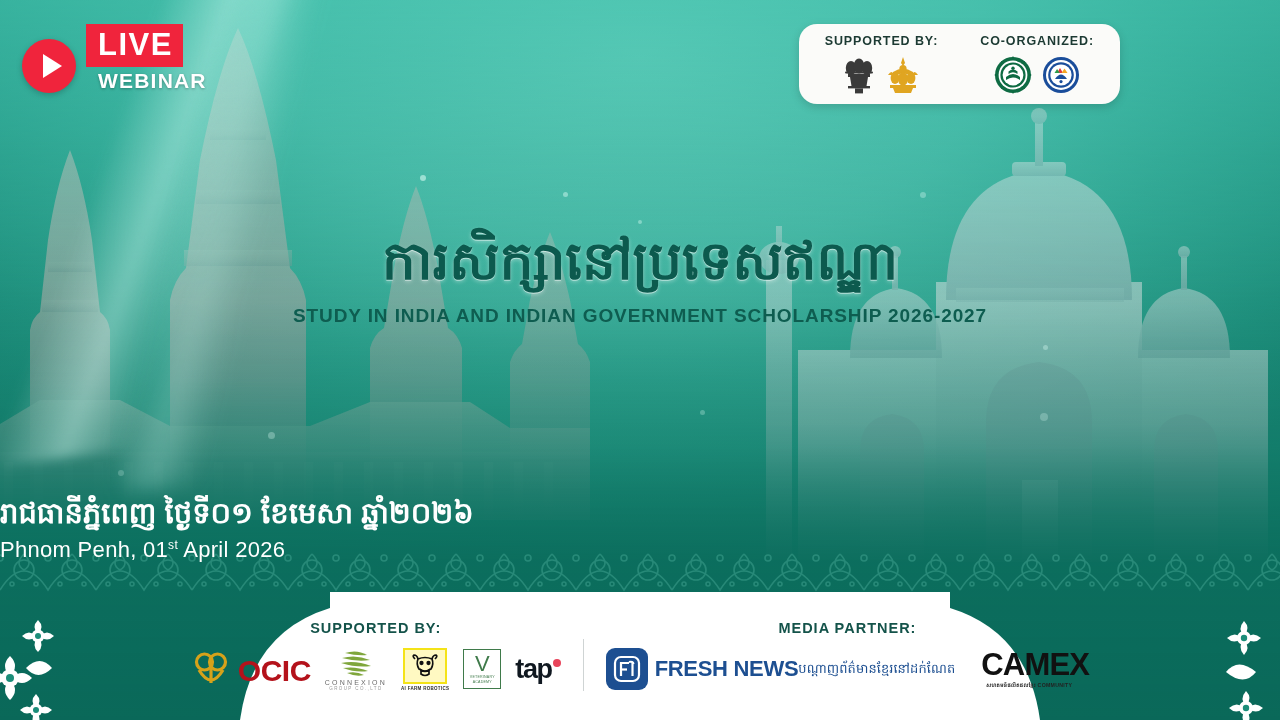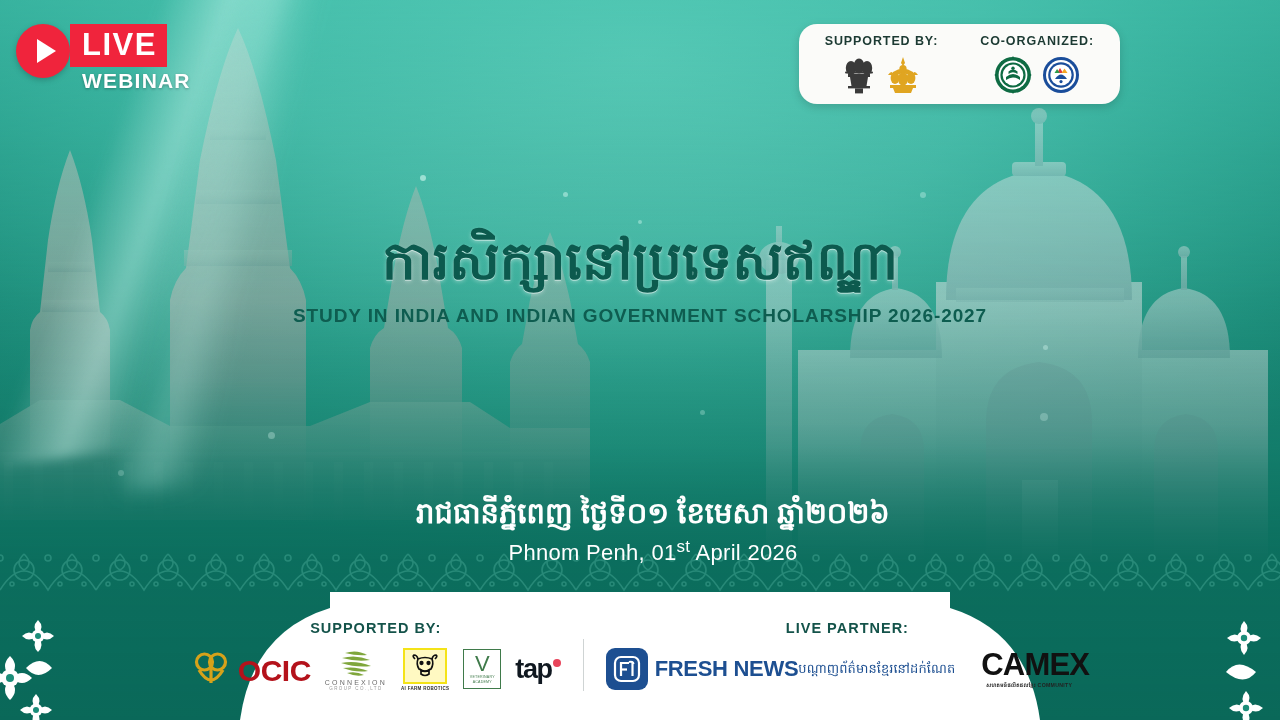--- a/index.html
+++ b/index.html
@@ -40,21 +40,21 @@
   
   .angkor{position:absolute;left:-30px;bottom:180px;width:620px;height:540px;opacity:.72;
           filter:saturate(.55);pointer-events:none;}
   .taj{position:absolute;right:-20px;bottom:150px;width:560px;height:520px;opacity:.62;
        filter:saturate(.4);pointer-events:none;}
 
   
   .bokeh{position:absolute;border-radius:50%;background:rgba(225,255,248,.55);filter:blur(.4px);pointer-events:none;}
 
   
-  #live-badge{position:absolute;left:16px;top:24px;display:flex;align-items:flex-start;gap:6px;z-index:40;}
+  #live-badge{position:absolute;left:22px;top:24px;display:flex;align-items:flex-end;gap:16px;z-index:40;}
   .play-circle{
     width:54px;height:54px;border-radius:50%;background:#F0243C;
     display:flex;align-items:center;justify-content:center;flex:0 0 auto;
     box-shadow:0 2px 6px rgba(0,0,0,.22);
   }
   .play-tri{
     width:0;height:0;border-left:19px solid #fff;
     border-top:12px solid transparent;border-bottom:12px solid transparent;
     margin-left:6px;
   }
@@ -90,24 +90,24 @@
   }
   .kh-sub{
     font-size:29px;font-weight:700;color:#0c5a4e;margin-top:8px;
     text-shadow:0 1px 3px rgba(255,255,255,.3);
   }
   .en-sub{
     font-size:19px;font-weight:700;color:#0e5d50;letter-spacing:.9px;margin-top:12px;
   }
 
   
-  #date-block{position:absolute;left:0;right:12px;top:495px;text-align:center;z-index:35;margin-left:38px;}
+  #date-block{position:absolute;left:0;right:12px;top:495px;text-align:left;z-index:35;}
   .kh-date{font-size:29px;font-weight:700;color:#ffffff;line-height:1.25;}
   .en-date{font-size:22px;color:#ffffff;margin-top:6px;font-weight:400;letter-spacing:.3px;}
-  .en-date sup{font-size:17px;}
+  .en-date sup{font-size:12px;}
 
   
   #ornament-band{
     position:absolute;left:0;right:0;bottom:128px;height:42px;z-index:5;
     opacity:.55;pointer-events:none;
   }
 
   
   #sponsor-bar{
     position:absolute;left:0;right:0;bottom:0;height:128px;z-index:30;
@@ -479,21 +479,21 @@
             <span class="tap-word">tap</span>
             <span class="tap-dot"></span>
           </div>
 
         </div>
       </div>
 
       <div class="sb-divider"></div>
 
       <div class="sb-group">
-        <div class="sb-head">LIVE PARTNER:</div>
+        <div class="sb-head">MEDIA PARTNER:</div>
         <div class="sb-logos">
 
           <div class="fresh">
             <div class="fresh-mark">
               <svg width="30" height="30" viewBox="0 0 30 30">
                 <rect x="3" y="3" width="24" height="24" rx="6" fill="none" stroke="#fff" stroke-width="2.2"></rect>
                 <g fill="none" stroke="#fff" stroke-width="2.2">
                   <path d="M9 22 L9 9 L17 9"></path>
                   <path d="M9 15.5 L15 15.5"></path>
                   <path d="M20.5 22 L20.5 9"></path>

